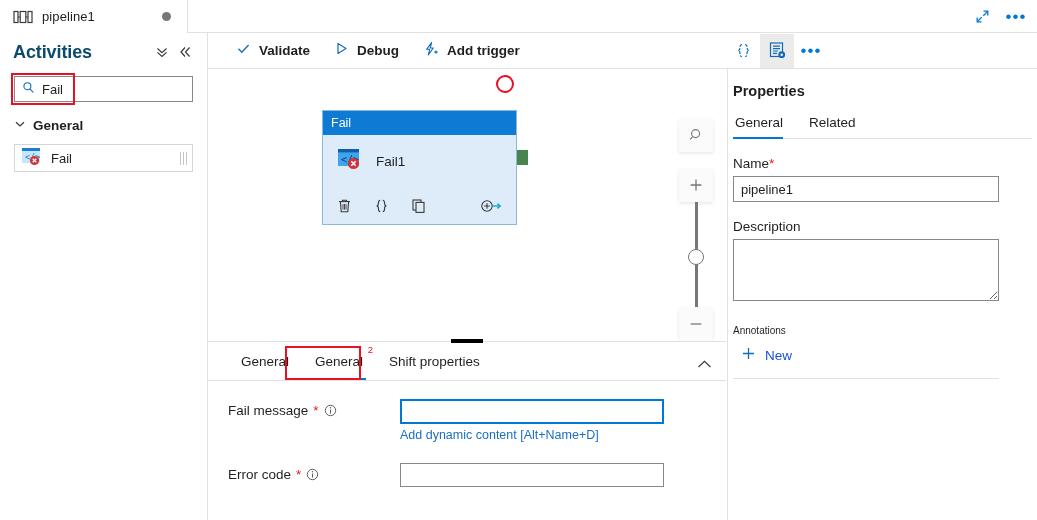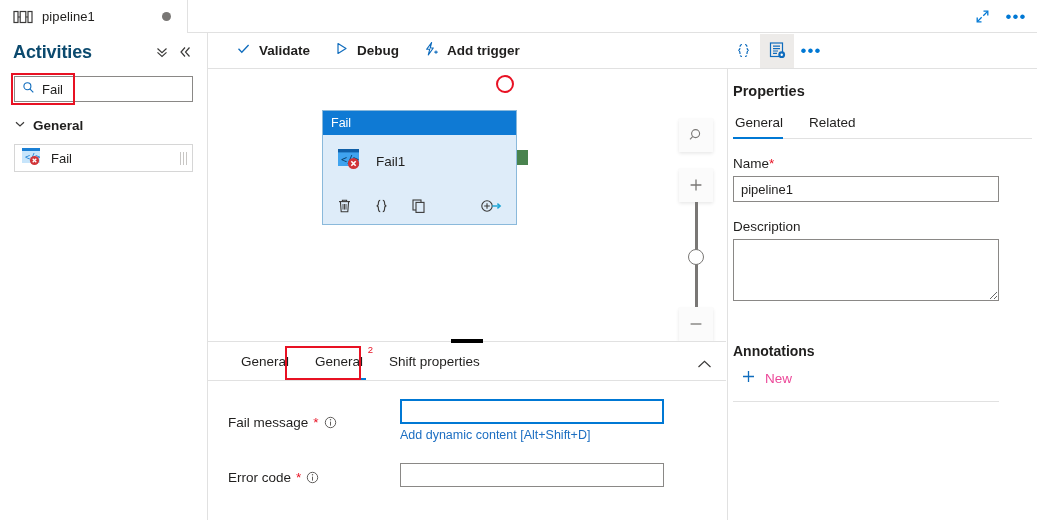--- a/index.html
+++ b/index.html
@@ -204,21 +204,21 @@
   .tab-hl {
     position: absolute; left: 77px; top: 4px; width: 76px; height: 34px;
     border: 2px solid #e81123; pointer-events: none;
   }
   .collapse-chev {
     margin-left: auto; margin-right: 14px; margin-bottom: 10px; cursor: pointer;
     display: flex;
   }
 
   .form-area { padding: 18px 0 0 20px; }
-  .form-row { display: flex; align-items: center; margin-bottom: 3px; }
+  .form-row { display: flex; align-items: flex-start; margin-bottom: 3px; }
   .form-label {
     width: 172px; flex: 0 0 172px; font-size: 13.5px; color: #201f1e;
     display: flex; align-items: center; gap: 5px; padding-top: 4px;
   }
   .req { color: #e81123; }
   .info-ic { display: inline-flex; align-items: center; }
   .field-col { flex: 1 1 auto; }
   .txt-input {
     width: 264px; height: 24px; border: 1px solid #8a8886; background: #fff;
     font-family: inherit; font-size: 13px; padding: 0 6px; outline: none;
@@ -261,26 +261,26 @@
   .rp-input {
     width: 266px; height: 26px; border: 1px solid #8a8886; background: #fff;
     font-family: inherit; font-size: 13px; padding: 0 7px; outline: none;
     color: #201f1e;
   }
   .rp-textarea {
     width: 266px; height: 62px; border: 1px solid #8a8886; background: #fff;
     font-family: inherit; font-size: 13px; padding: 4px 7px; outline: none;
     resize: vertical; color: #201f1e;
   }
-  .annot-label { font-size: 14px; color: #201f1e; margin-top: 38px; font-weight: bold; }
+  .annot-label { font-size: 10px; color: #201f1e; margin-top: 20px; }
   .annot-new {
     display: flex; align-items: center; gap: 9px; margin-top: 10px;
     margin-left: 8px; cursor: pointer; width: 70px;
   }
-  .annot-new span { font-size: 13.5px; color: #ec4899; }
+  .annot-new span { font-size: 13.5px; color: #1d4ed8; }
   .annot-rule {
     width: 266px; height: 1px; background: #e1e1e1; margin-top: 14px;
   }
 </style>
 </head>
 <body>
 
 <div id="app">
 
   <div class="topbar">
@@ -526,21 +526,21 @@
           <span class="info-ic">
             <svg width="13" height="13" viewBox="0 0 13 13">
               <circle cx="6.5" cy="6.5" r="5.2" fill="none" stroke="#605e5c" stroke-width="1"></circle>
               <path d="M6.5 5.6v4" stroke="#605e5c" stroke-width="1"></path>
               <circle cx="6.5" cy="3.7" r="0.75" fill="#605e5c"></circle>
             </svg>
           </span>
         </div>
         <div class="field-col">
           <input class="txt-input focused" autofocus="" value="" style="">
-          <a class="dyn-link">Add dynamic content [Alt+Shift+D]</a>
+          <a class="dyn-link">Add dynamic content [Alt+Name+D]</a>
         </div>
       </div>
 
       <div class="row-gap"></div>
 
       <div class="form-row">
         <div class="form-label">
           <span>Error code</span>
           <span class="req">*</span>
           <span class="info-ic">

